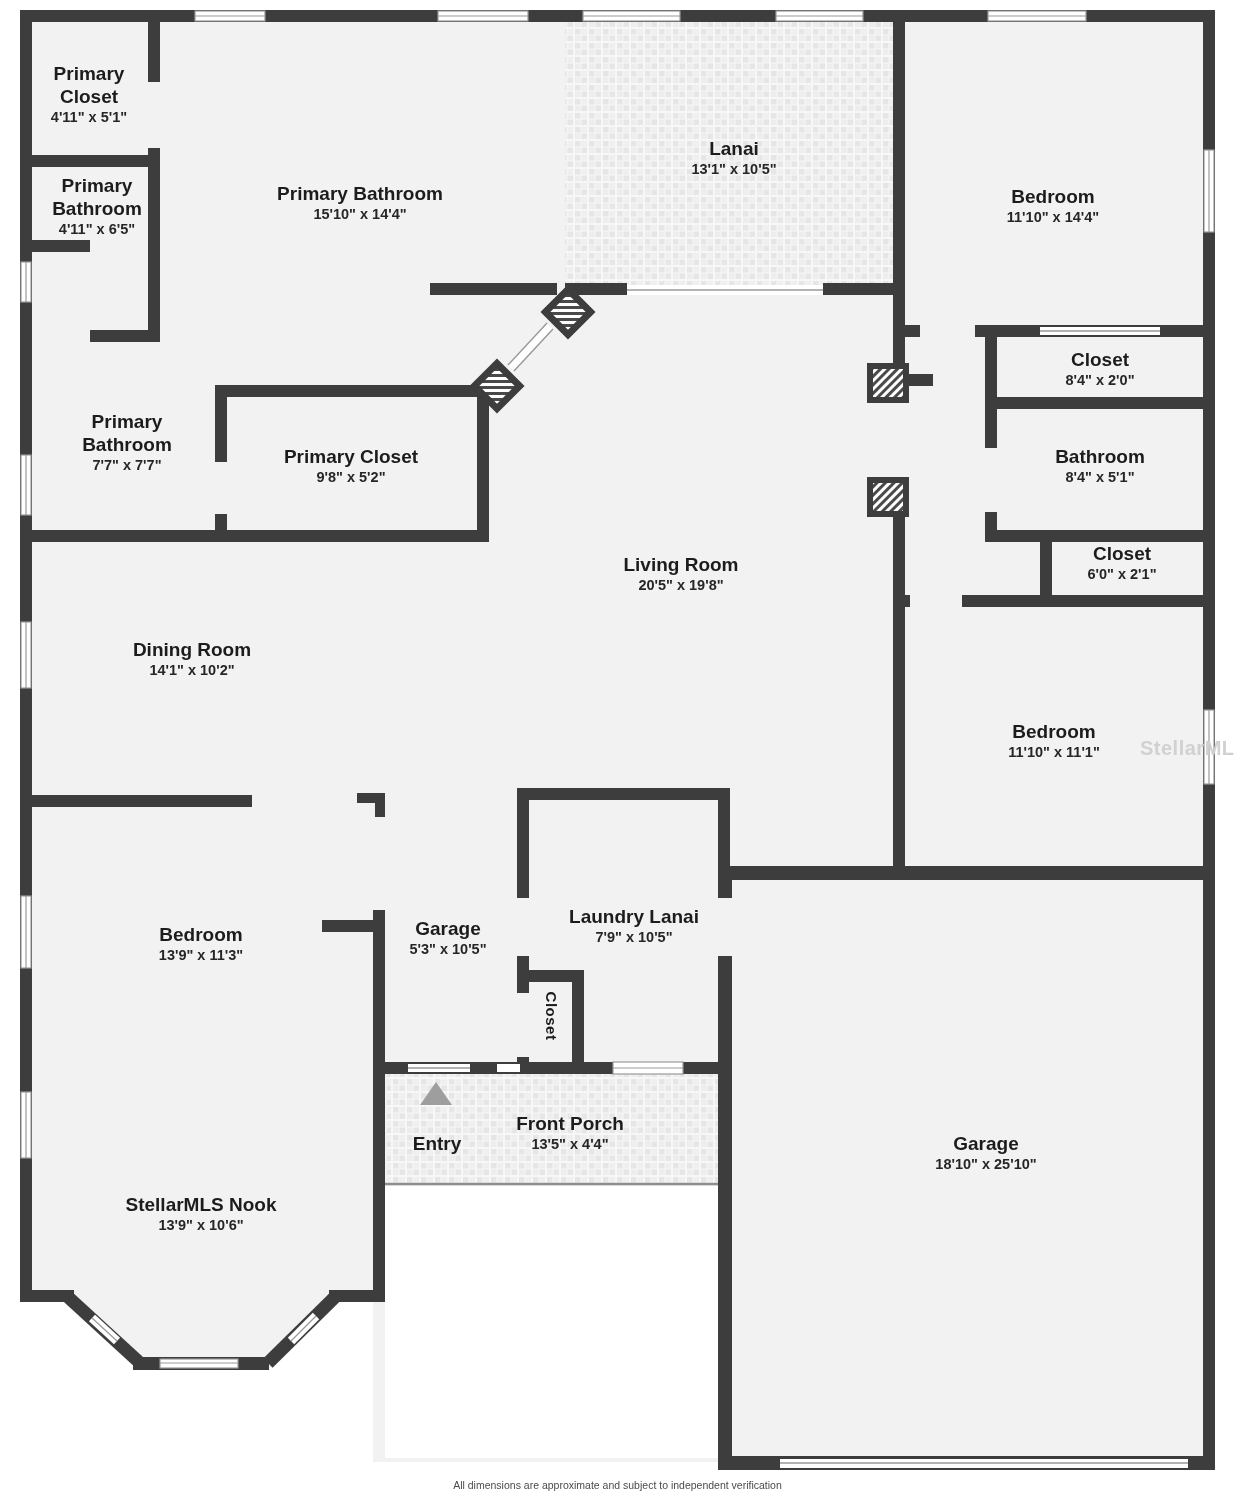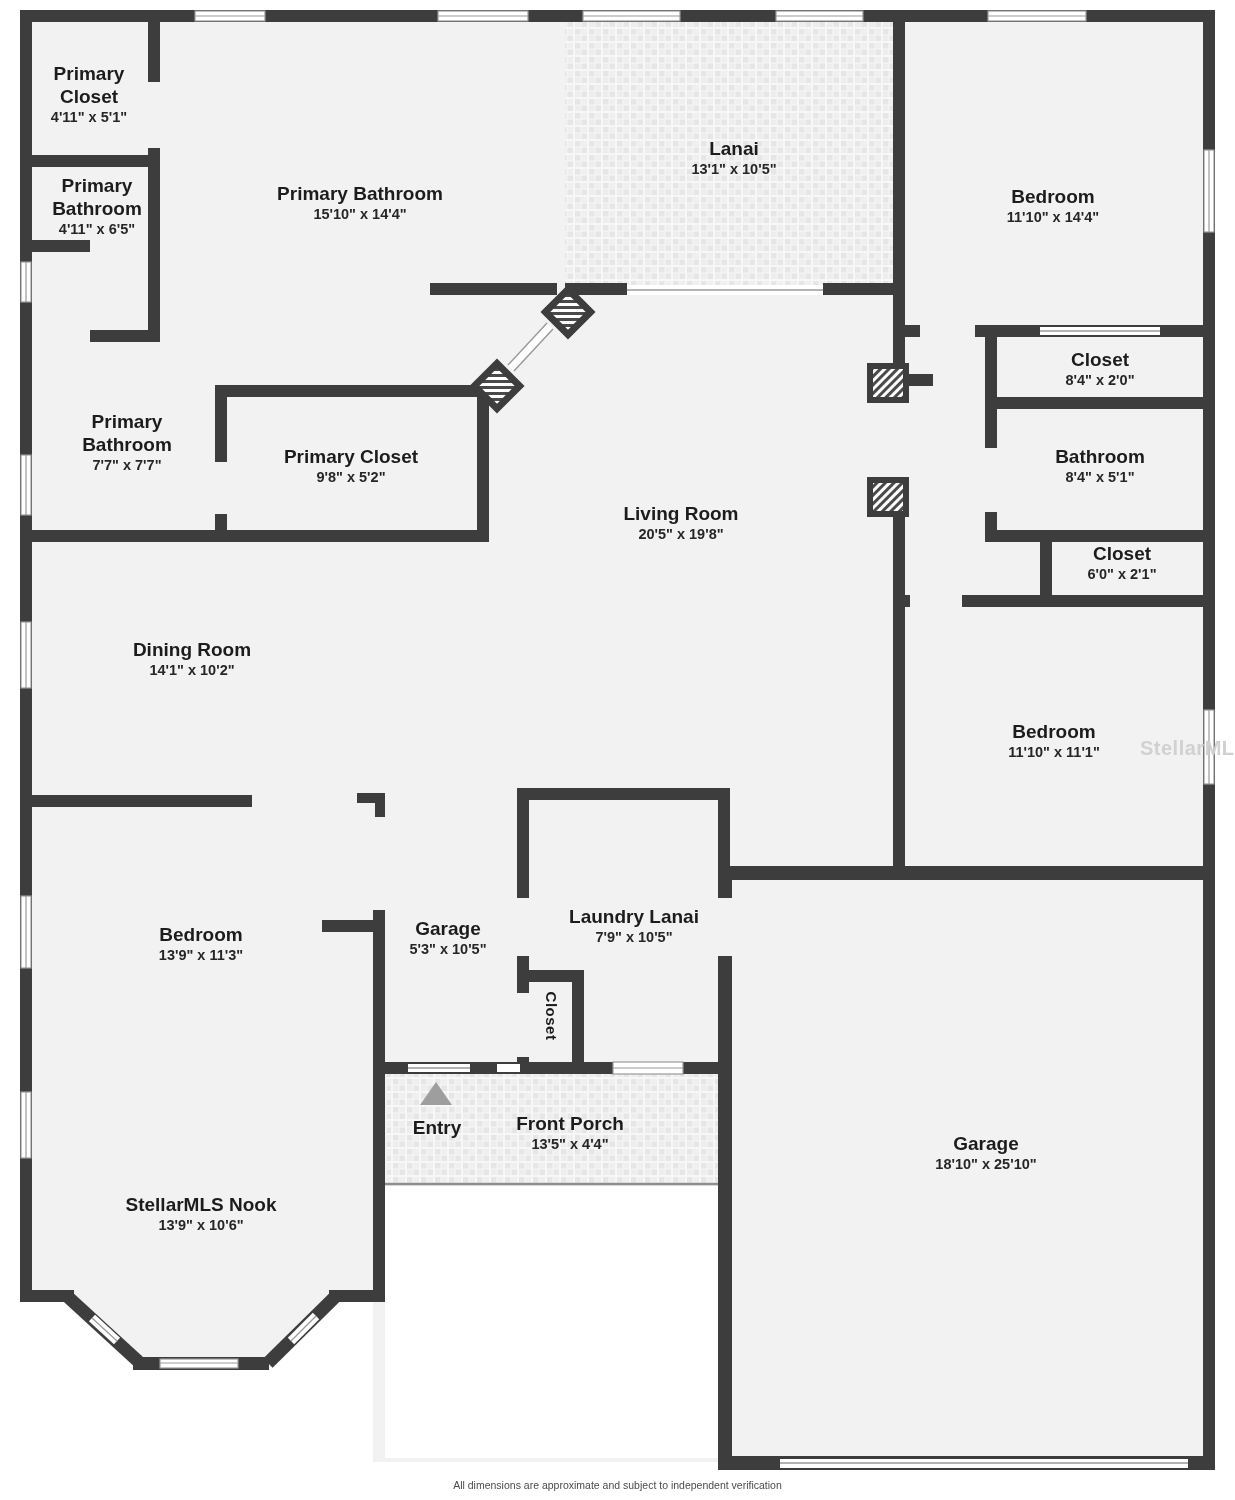--- a/index.html
+++ b/index.html
@@ -13,21 +13,21 @@
     position:absolute;transform:translate(-50%,-50%);
     text-align:center;color:#1c1c1c;line-height:1.22;z-index:5;
   }
   .room-label.nowrap{white-space:nowrap;}
   .room-name{font-weight:700;font-size:19px;}
   .room-dims{font-weight:700;font-size:14.5px;color:#262626;margin-top:1px;}
   .room-label.vertical{transform:translate(-50%,-50%) rotate(90deg);}
   .room-label.vertical .room-name{font-size:15px;letter-spacing:.5px;}
   #entry-label{
     position:absolute;transform:translate(-50%,-50%);
-    font-weight:700;font-size:19px;color:#1c1c1c;z-index:5;white-space:nowrap;
+    font-weight:700;font-size:19px;color:#1c1c1c;z-index:5;white-space:nowrap;margin-top:16px;
   }
   #watermark{
     position:absolute;left:1140px;top:737px;font-size:20px;font-weight:700;
     color:#d1d1d1;letter-spacing:.5px;z-index:4;white-space:nowrap;
   }
   #disclaimer{
     position:absolute;left:0;width:100%;top:1479px;text-align:center;
     font-size:10.5px;color:#4b4b4b;z-index:5;
   }
 </style>
@@ -237,21 +237,21 @@
     <div class="room-dims">6'0" x 2'1"</div>
   </div>
   <div class="room-label" style="left:127px;top:443px;width:150px">
     <div class="room-name">Primary Bathroom</div>
     <div class="room-dims">7'7" x 7'7"</div>
   </div>
   <div class="room-label nowrap" style="left:351px;top:466px">
     <div class="room-name">Primary Closet</div>
     <div class="room-dims">9'8" x 5'2"</div>
   </div>
-  <div class="room-label nowrap" style="left:681px;top:523px">
+  <div class="room-label nowrap" style="left:681px;top:574px">
     <div class="room-name">Living Room</div>
     <div class="room-dims">20'5" x 19'8"</div>
   </div>
   <div class="room-label nowrap" style="left:192px;top:659px">
     <div class="room-name">Dining Room</div>
     <div class="room-dims">14'1" x 10'2"</div>
   </div>
   <div class="room-label nowrap" style="left:1054px;top:741px">
     <div class="room-name">Bedroom</div>
     <div class="room-dims">11'10" x 11'1"</div>

